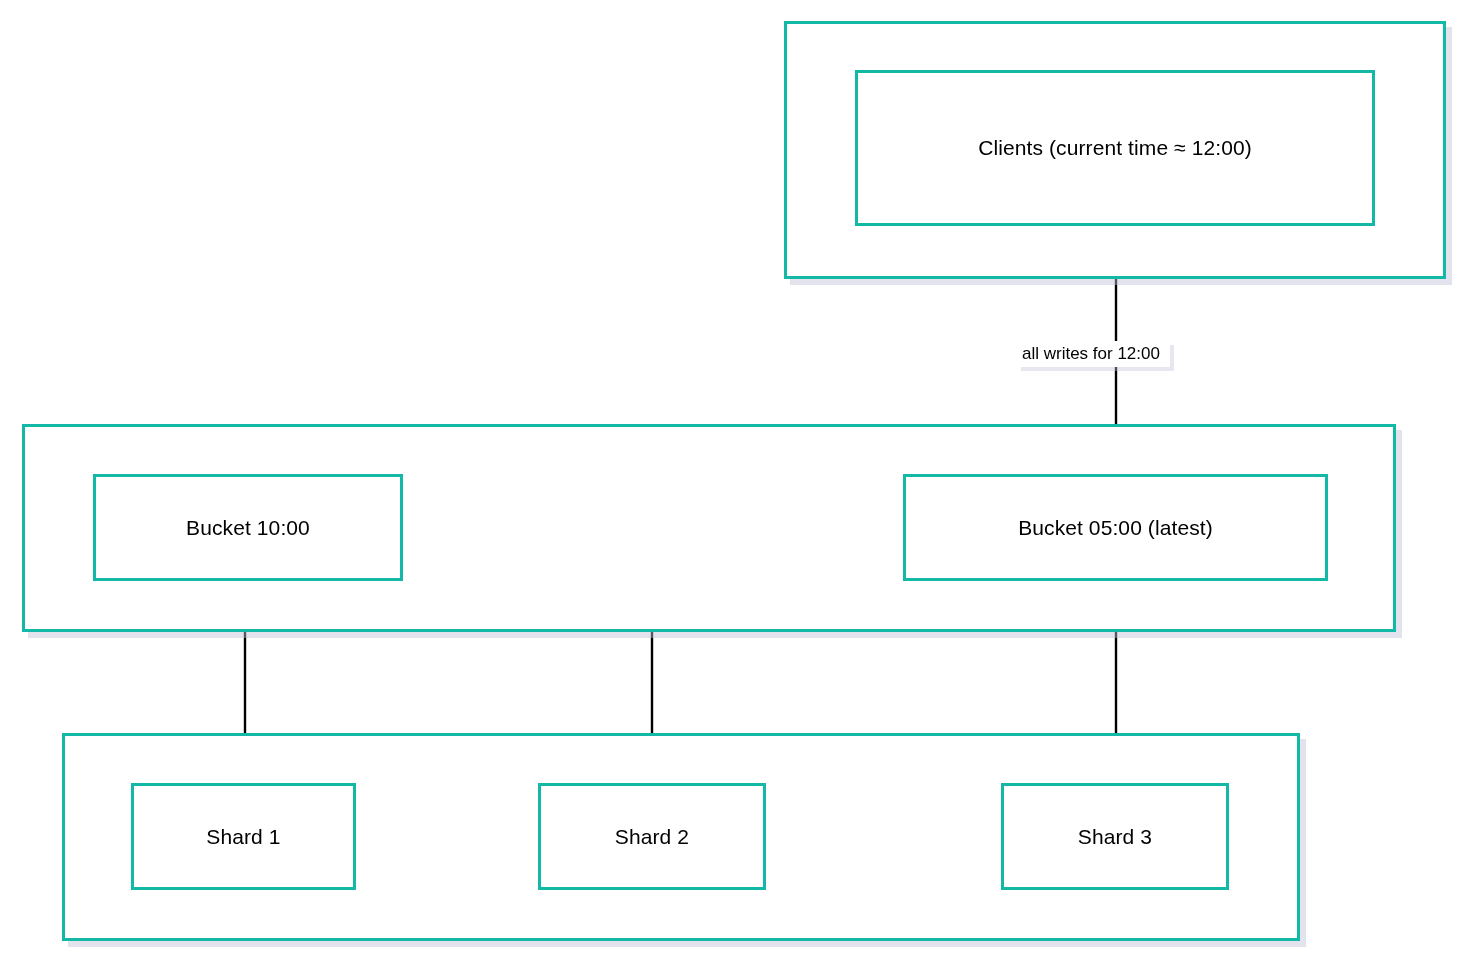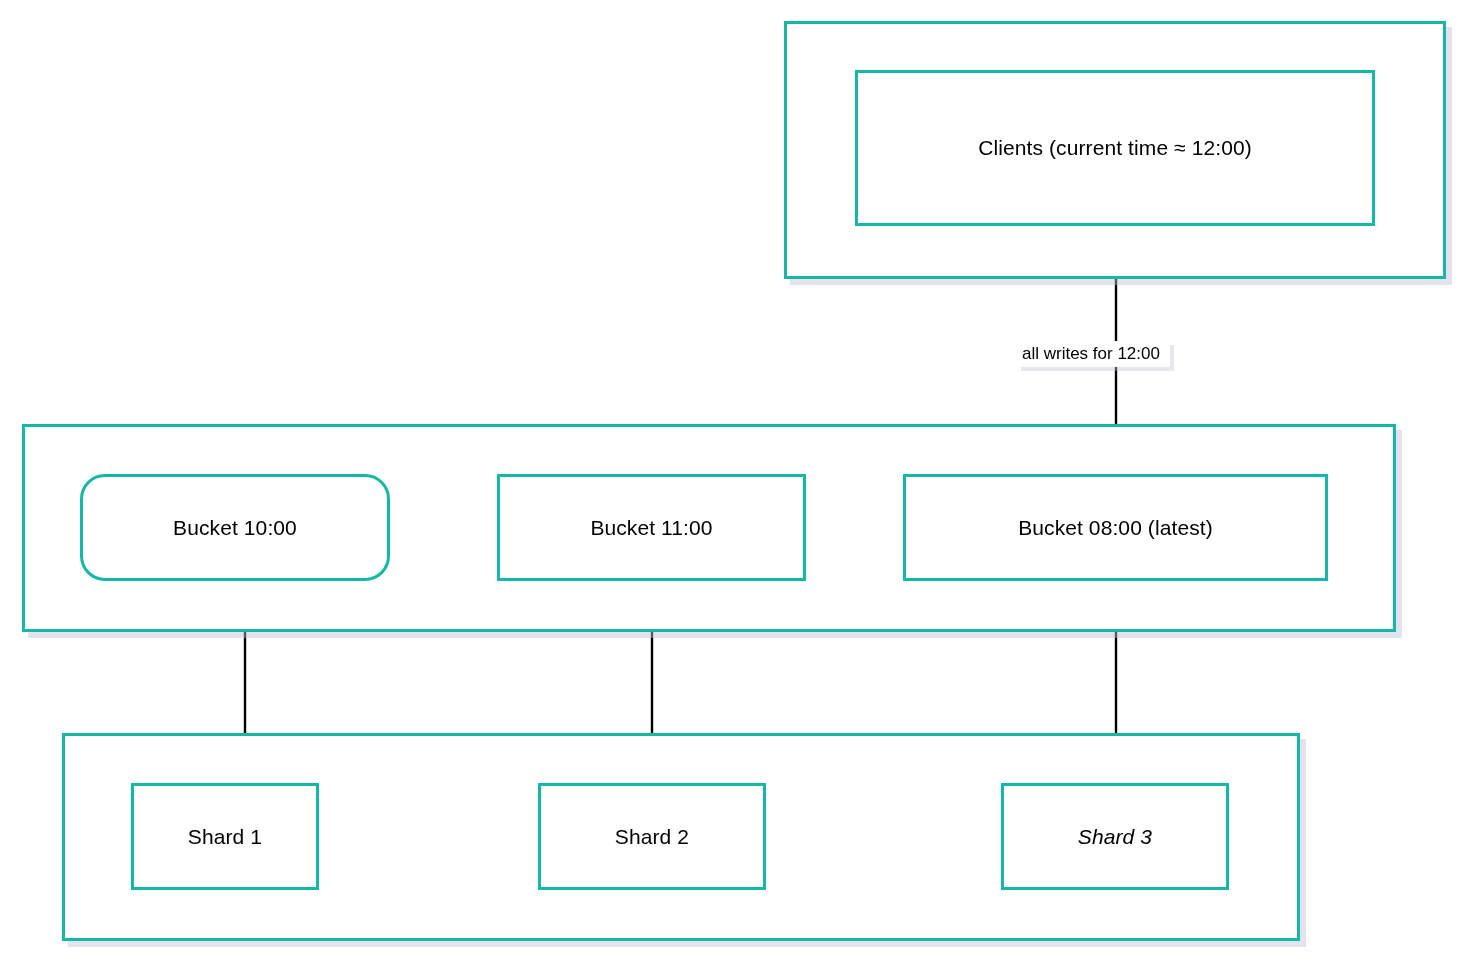--- a/index.html
+++ b/index.html
@@ -114,40 +114,37 @@
 
   <div class="node leaf-node" style="left:855px; top:70px; width:520px; height:156px;">
     <span class="node-label">Clients (current time ≈ 12:00)</span>
   </div>
 
   <div class="edge-label" style="left:1017px; top:341px;">all writes for 12:00</div>
 
   <div class="node container-node" style="left:22px; top:424px; width:1374px; height:208px;">
   </div>
 
-  <div class="node leaf-node" style="left:80px; top:474px; width:310px; height:107px;border-radius:25px;">
+  <div class="node leaf-node" style="left:93px; top:474px; width:310px; height:107px;">
     <span class="node-label">Bucket 10:00</span>
   </div>
 
-  <div class="node leaf-node" style="left:497px; top:474px; width:309px; height:107px;">
-    <span class="node-label">Bucket 11:00</span>
-  </div>
 
   <div class="node leaf-node" style="left:903px; top:474px; width:425px; height:107px;">
-    <span class="node-label">Bucket 08:00 (latest)</span>
+    <span class="node-label">Bucket 05:00 (latest)</span>
   </div>
 
   <div class="node container-node" style="left:62px; top:733px; width:1238px; height:208px;">
   </div>
 
-  <div class="node leaf-node" style="left:131px; top:783px; width:188px; height:107px;">
+  <div class="node leaf-node" style="left:131px; top:783px; width:225px; height:107px;">
     <span class="node-label">Shard 1</span>
   </div>
 
   <div class="node leaf-node" style="left:538px; top:783px; width:228px; height:107px;justify-content:center;">
     <span class="node-label">Shard 2</span>
   </div>
 
-  <div class="node leaf-node" style="left:1001px; top:783px; width:228px; height:107px;font-style:italic;">
+  <div class="node leaf-node" style="left:1001px; top:783px; width:228px; height:107px;">
     <span class="node-label">Shard 3</span>
   </div>
 
 </div>
 
 </body></html>

